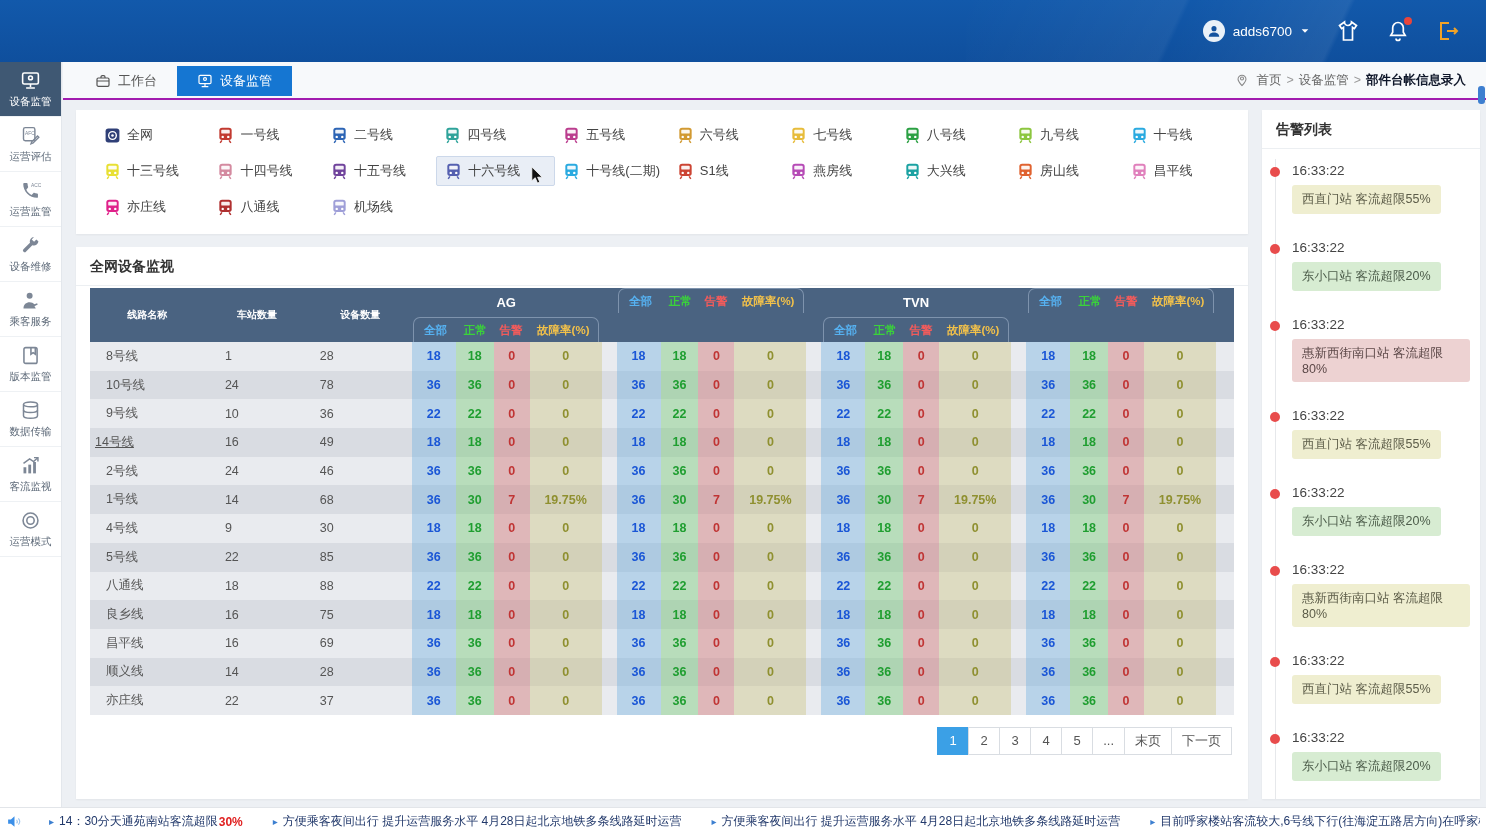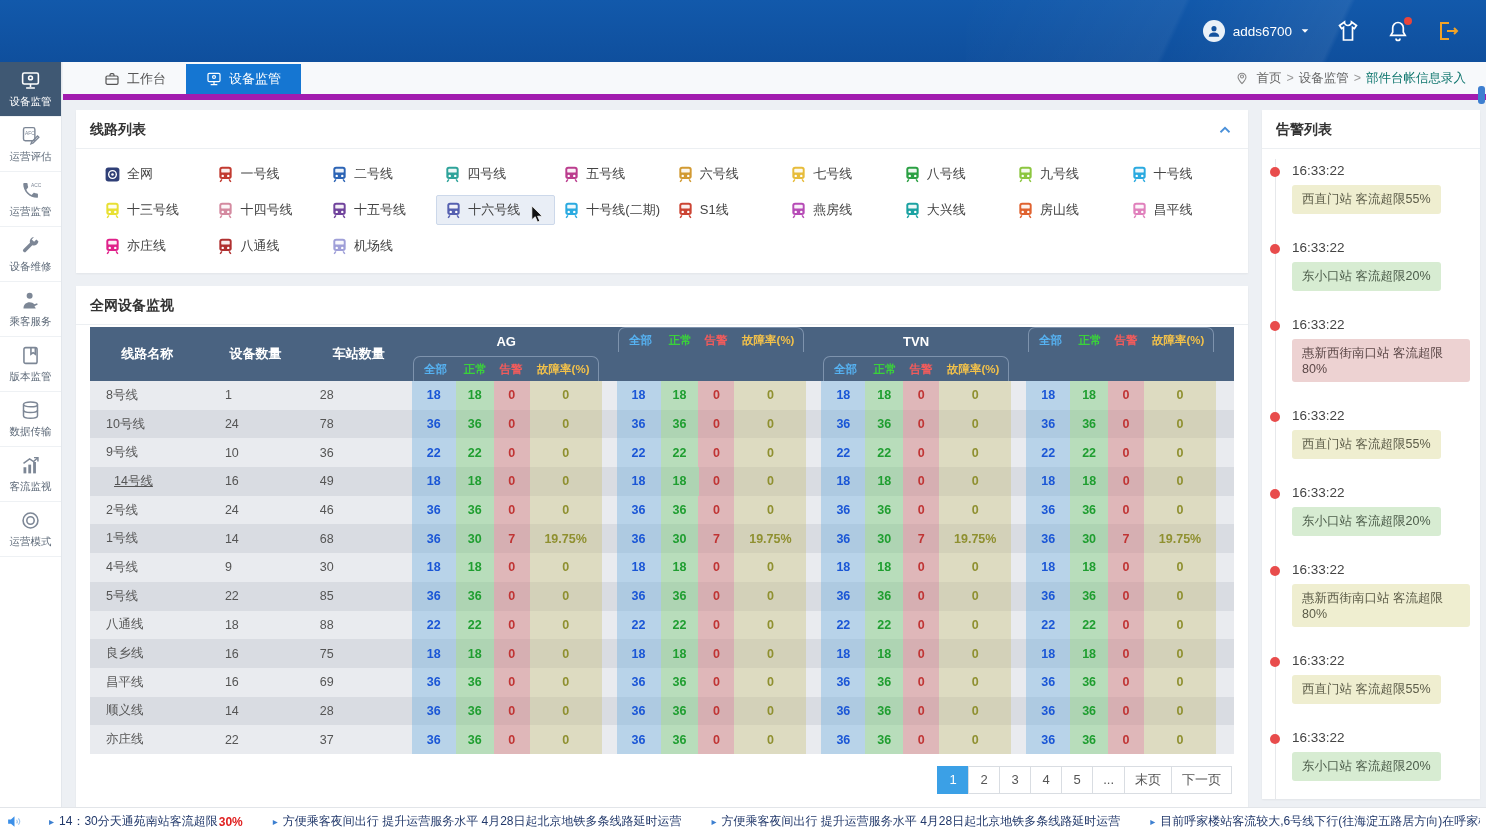--- a/index.html
+++ b/index.html
@@ -26,29 +26,29 @@
   .sidebar { position:absolute; left:0; top:62px; width:62px; height:745px; background:#fff; border-right:1px solid #e3e7ec; z-index:20;}
   .side-item { height:55px; display:flex; flex-direction:column; align-items:center; justify-content:center;
     gap:4px; border-bottom:1px solid #eef1f4; color:#7d8796; cursor:pointer; }
   .side-item .lbl { font-size:10.5px; color:#5f6b7a; }
   .side-item.active { background:#3f5873; color:#fff; }
   .side-item.active .lbl { color:#fff; }
   .side-item svg { width:21px; height:21px; }
 
   
   .tabbar { position:absolute; left:63px; top:62px; right:0; height:38px; background:#f7f9fb;
-    border-bottom:6px solid #a21caf; display:flex; align-items:center; z-index:10;padding-left:9px;}
+    border-bottom:2px solid #a21caf; display:flex; align-items:center; z-index:10;}
   .tab { height:30px; margin-top:1px; display:flex; align-items:center; gap:7px; padding:0 20px;
     font-size:13px; color:#555; cursor:pointer; }
   .tab svg { width:16px; height:16px; }
   .tab.active { background:#1576d2; color:#fff; }
   .breadcrumb { margin-left:auto; display:flex; align-items:center; gap:5px; font-size:12.5px; color:#666; padding-right:20px; }
   .breadcrumb svg { width:14px; height:14px; margin-right:2px; }
   .breadcrumb .sep { color:#999; }
-  .breadcrumb .crumb.current { color:#0f766e; font-weight:normal; }
+  .breadcrumb .crumb.current { color:#0f172a; font-weight:bold; }
 
   
   .main { position:absolute; left:63px; top:100px; right:0; bottom:28px; padding:10px 14px 8px 13px;
     display:flex; gap:14px; overflow:hidden; }
   .col-left { width:1172px; display:flex; flex-direction:column; gap:13px; }
   .panel { background:#fff; box-shadow:0 1px 2px rgba(0,0,0,.05); }
   .panel-head { display:flex; align-items:center; padding:11px 14px 9px 14px; border-bottom:1px solid #eceff2; }
   .panel-title { font-size:14px; font-weight:bold; color:#333; }
   .collapse-btn { margin-left:auto; cursor:pointer; width:18px; height:18px; }
 
@@ -56,21 +56,21 @@
   .line-grid { display:grid; grid-template-columns:repeat(10,1fr); padding:10px 12px 12px 20px; row-gap:6px; }
   .line-item { display:flex; align-items:center; gap:6px; font-size:13px; color:#444; height:30px;
     padding:0 8px; cursor:pointer; position:relative; width:max-content; min-width:86px; }
   .line-item svg { width:17px; height:17px; flex:none; }
   .line-item.selected { background:#e9eef6; border:1px solid #ccd8ea; border-radius:2px; }
   .cursor-glyph { width:13px; height:16px; margin-left:3px; transform:translateY(4px); }
 
   
   .dev-body { padding:0 14px 12px 14px; }
   .thead { display:flex; background:#4a6381; height:54px; color:#fff; margin-top:2px;}
-  .th-static { display:flex; align-items:center; justify-content:center; font-size:13px; font-weight:bold; }
+  .th-static { display:flex; align-items:center; justify-content:center; font-size:10px; font-weight:bold; }
   .th-group { display:flex; flex-direction:column; }
   .th-group-label { flex:1; display:flex; align-items:center; justify-content:center; font-size:13px; font-weight:bold; }
   .th-subbox { height:25px; margin:0 2px; border:1px solid #7e93ad; border-bottom:none; border-radius:7px 7px 0 0;
     display:flex; align-items:center; }
   .th-sub { font-size:11.5px; font-weight:bold; text-align:center; }
   .c-all  { color:#56b2f2; } .c-ok { color:#3ad23a; } .c-warn { color:#f25b5b; } .c-rate { color:#f2c14a; }
   .trow { display:flex; height:28.7px; }
   .trow:nth-child(odd)  { background:#e9ebef; }
   .trow:nth-child(even) { background:#d9dce2; }
   .cell { display:flex; align-items:center; justify-content:center; font-size:12.5px; height:100%; }
@@ -251,26 +251,20 @@
         <span class="crumb">设备监管</span>
         <span class="sep">&gt;</span>
         <span class="crumb current">部件台帐信息录入</span>
       </div>
   </div>
 
   <div class="main">
     <div class="col-left">
 
       <div class="panel">
-        <div class="panel-head">
-          <span class="panel-title">线路列表</span>
-          <svg class="collapse-btn" viewBox="0 0 24 24" fill="none" stroke="#4a90d9" stroke-width="2.4">
-              <path d="M6 15l6-6 6 6"></path>
-            </svg>
-        </div>
         <div class="line-grid" id="line-grid">
             <div class="line-item">
               <span style="width: 17px; height: 17px; display: block; flex: 0 0 auto;"><svg viewBox="0 0 16 16">
                   <rect x="1.5" y="1.5" width="13" height="13" rx="2.6" fill="#2f3f77"></rect>
                   <circle cx="8" cy="8" r="3.6" fill="none" stroke="#fff" stroke-width="1.3"></circle>
                   <circle cx="8" cy="8" r="1.2" fill="#fff"></circle>
                 </svg></span>
               <span>全网</span>
             </div>
             <div class="line-item">
@@ -499,22 +493,22 @@
           </div>
       </div>
 
       <div class="panel" style="flex:1;">
         <div class="panel-head" style="border-bottom:1px solid #eceff2;">
           <span class="panel-title">全网设备监视</span>
         </div>
         <div class="dev-body">
           <div id="dev-thead" class="thead">
               <div class="th-static" style="width: 115px;">线路名称</div>
+              <div class="th-static" style="width: 105px;">车站数量</div>
               <div class="th-static" style="width: 102px;">设备数量</div>
-              <div class="th-static" style="width: 105px;">车站数量</div>
               <div class="th-group" style="width: 190px;">
                 <div class="th-group-label">AG</div>
                 <div class="th-subbox">
                   <div class="th-sub c-all" style="width: 44px;">全部</div>
                   <div class="th-sub c-ok" style="width: 38px;">正常</div>
                   <div class="th-sub c-warn" style="width: 36px;">告警</div>
                   <div class="th-sub c-rate" style="width: 72px;">故障率(%)</div>
                 </div>
               </div>
               <div style="width: 15px;"></div>
@@ -713,21 +707,21 @@
                 </div>
                 <div class="cell tint-warn" style="width: 36px;">
                   <span class="v v-warn">0</span>
                 </div>
                 <div class="cell tint-rate" style="width: 72px;">
                   <span class="v v-rate">0</span>
                 </div>
                 <div style="width: 18px;"></div>
               </div>
               <div class="trow">
-                <div class="cell lft" style="width: 115px; padding-left: 24px; text-decoration: underline;">14号线</div>
+                <div class="cell lft" style="width: 115px; padding-left: 5px; text-decoration: underline;">14号线</div>
                 <div class="cell lft" style="width: 105px; padding-left: 20px;">16</div>
                 <div class="cell lft" style="width: 102px; padding-left: 10px;">49</div>
                 <div class="cell tint-all" style="width: 44px;">
                   <span class="v v-all">18</span>
                 </div>
                 <div class="cell tint-ok" style="width: 38px;">
                   <span class="v v-ok">18</span>
                 </div>
                 <div class="cell tint-warn" style="width: 36px;">
                   <span class="v v-warn">0</span>

